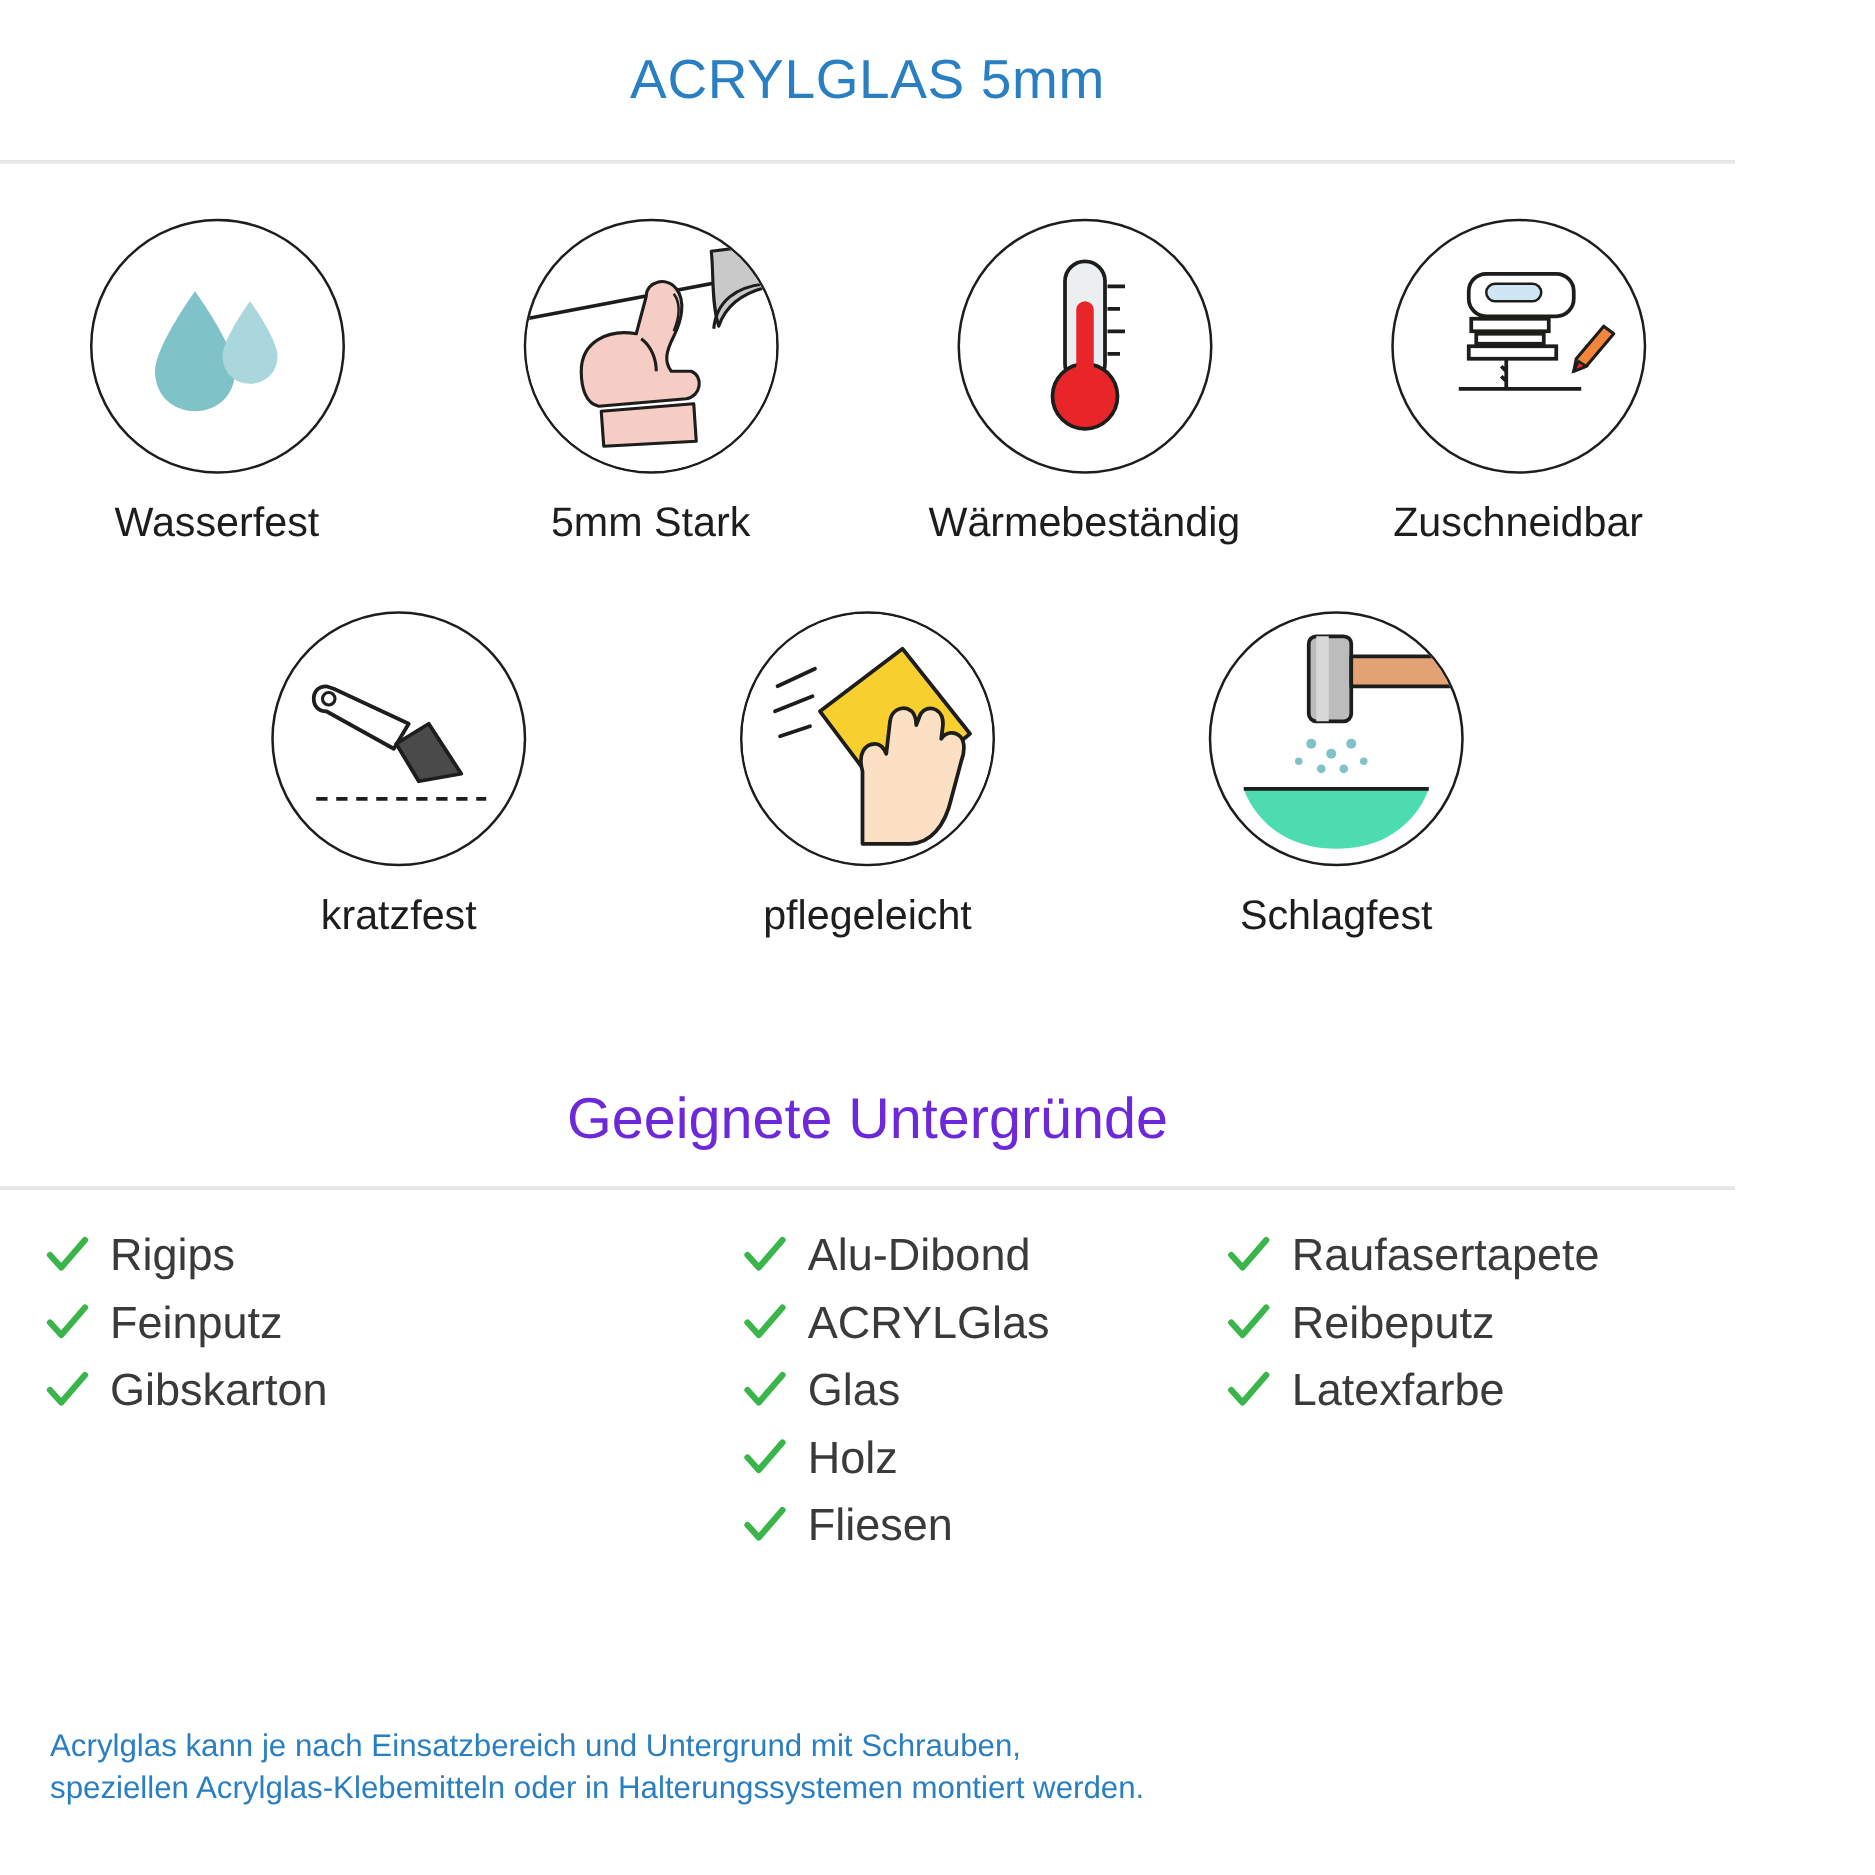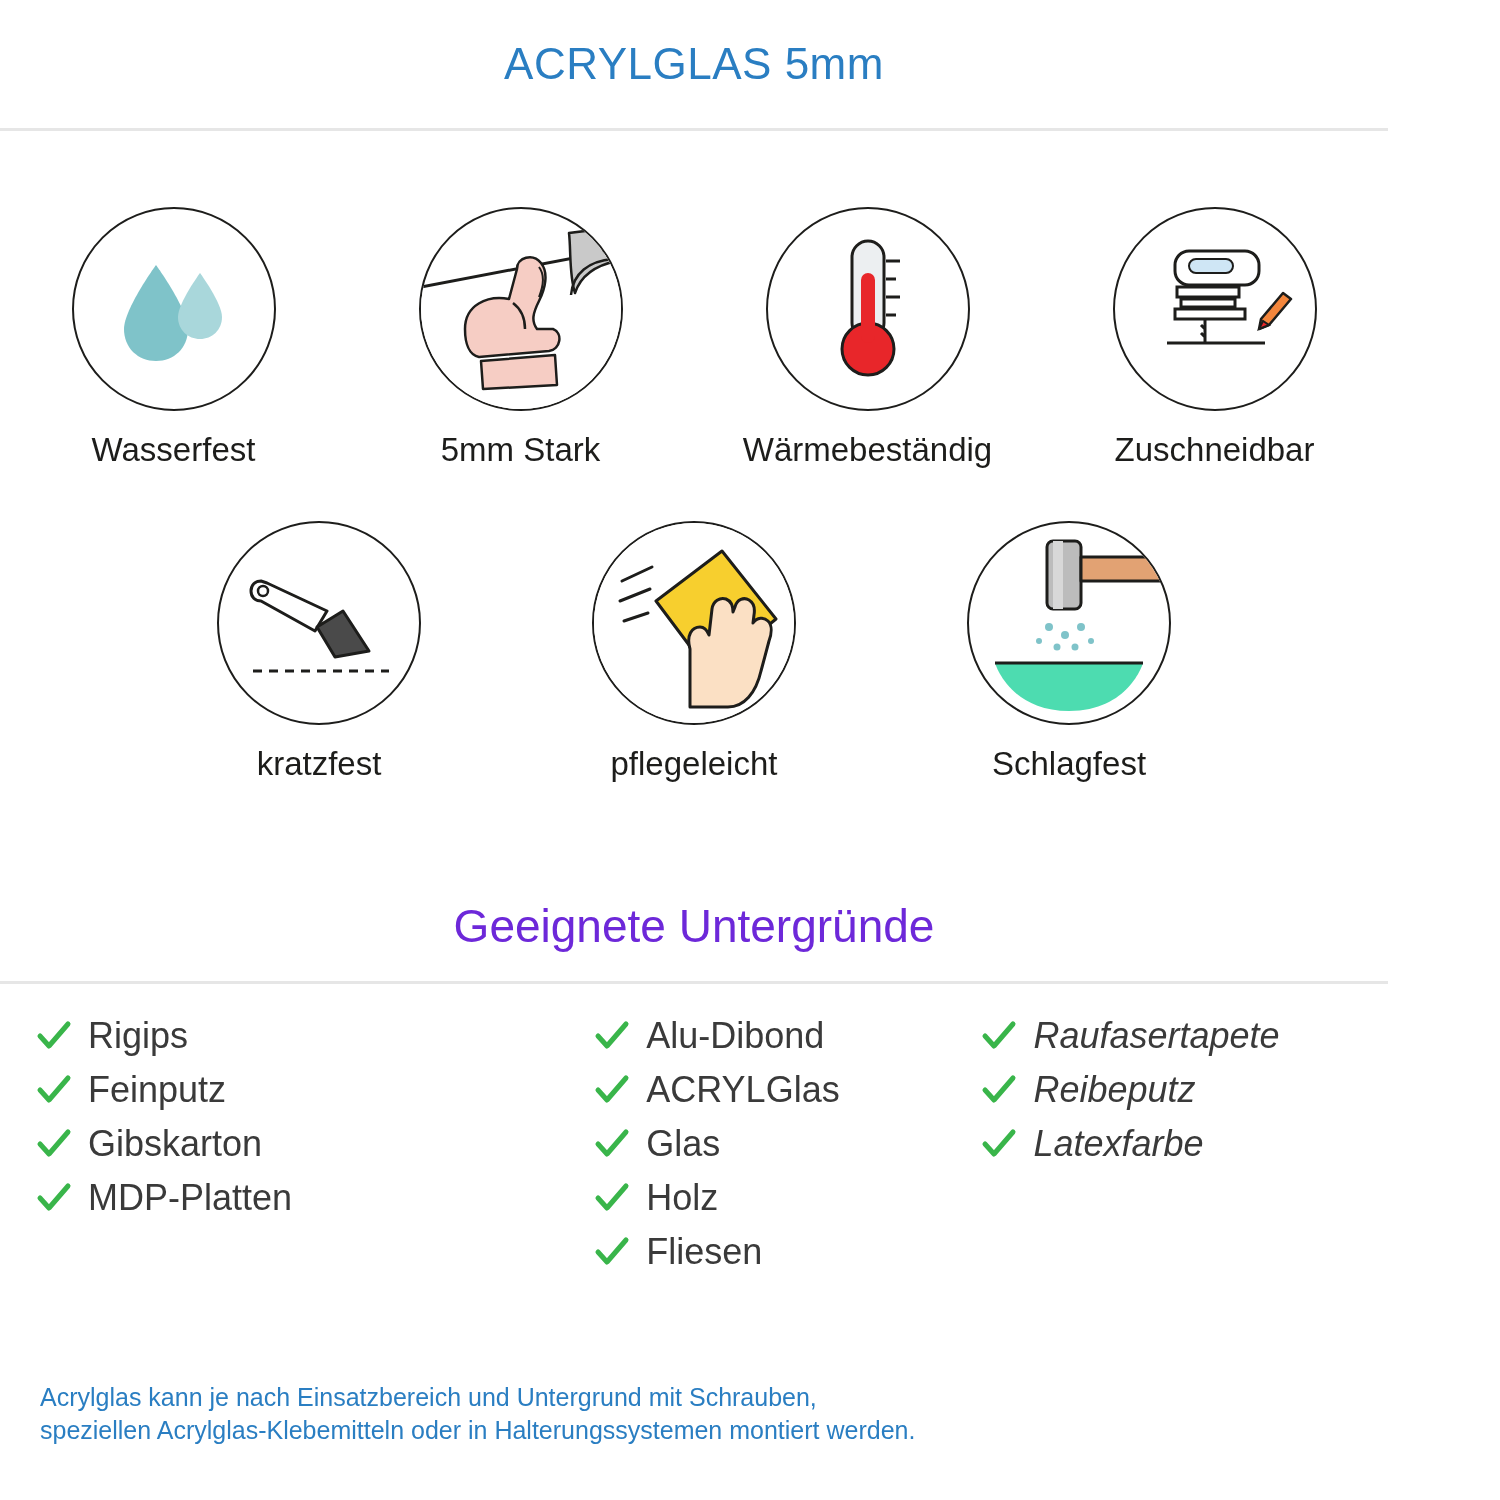--- a/index.html
+++ b/index.html
@@ -35,21 +35,21 @@
     font-weight: 400;
   }
   .rule {
     height: 3px;
     background: #e6e6e6;
     width: 100%;
   }
 
   
   .features {
-    padding-top: 76px;
+    padding-top: 44px;
   }
   .feature-row {
     display: flex;
     justify-content: center;
   }
   .feature-row.row1 > .feature { width: 375px; }
   .feature-row.row2 { margin-top: 52px; }
   .feature-row.row2 > .feature { width: 375px; }
 
   .feature {
@@ -96,21 +96,21 @@
     display: flex;
     padding: 25px 34px 0 34px;
     box-sizing: border-box;
   }
   .sub-col {
     display: flex;
     flex-direction: column;
   }
   .sub-col.c1 { width: 620px; }
   .sub-col.c2 { width: 430px; }
-  .sub-col.c3 { width: 416px; font-style: italic; }
+  .sub-col.c3 { width: 416px; }
   .sub-item {
     display: flex;
     align-items: center;
     height: 54px;
   }
   .check {
     width: 40px;
     height: 40px;
     flex: 0 0 40px;
     margin-right: 14px;
@@ -302,28 +302,20 @@
         <span class="sub-text">Feinputz</span>
       </div>
       <div class="sub-item">
         <span class="check">
             <svg width="40" height="40" viewBox="0 0 40 40">
               <path d="M6 20 L15 30 L34 8" fill="none" stroke="#39b54a" stroke-width="5" stroke-linecap="round" stroke-linejoin="round"></path>
             </svg>
           </span>
         <span class="sub-text">Gibskarton</span>
       </div>
-      <div class="sub-item">
-        <span class="check">
-            <svg width="40" height="40" viewBox="0 0 40 40">
-              <path d="M6 20 L15 30 L34 8" fill="none" stroke="#39b54a" stroke-width="5" stroke-linecap="round" stroke-linejoin="round"></path>
-            </svg>
-          </span>
-        <span class="sub-text">MDP-Platten</span>
-      </div>
     </div>
 
     <div class="sub-col c2">
       <div class="sub-item">
         <span class="check">
             <svg width="40" height="40" viewBox="0 0 40 40">
               <path d="M6 20 L15 30 L34 8" fill="none" stroke="#39b54a" stroke-width="5" stroke-linecap="round" stroke-linejoin="round"></path>
             </svg>
           </span>
         <span class="sub-text">Alu-Dibond</span>

